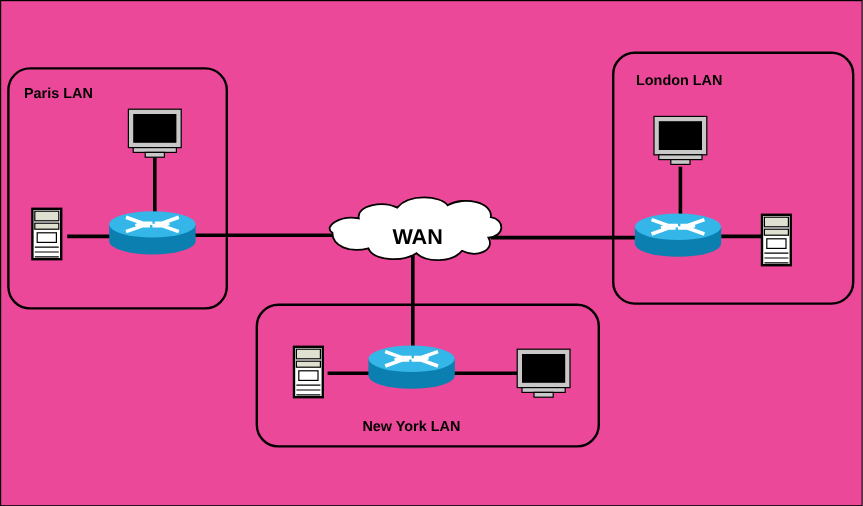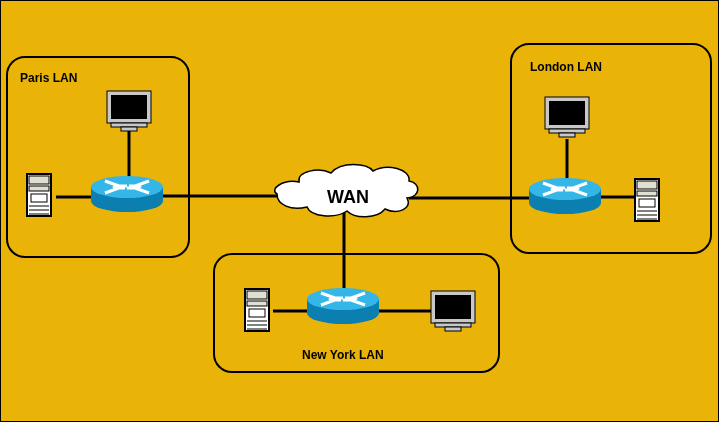--- a/index.html
+++ b/index.html
@@ -1,16 +1,16 @@
 <!DOCTYPE html>
 <html><head>
 <meta charset="utf-8">
 <style>
   html,body{margin:0;padding:0;background:#fff;}
-  #stage{position:relative;width:719px;height:422px;background:#eab308;box-sizing:border-box;border:1px solid #000;overflow:hidden;font-family:"Liberation Sans",sans-serif;}
+  #stage{position:relative;width:719px;height:422px;background:#ec4899;box-sizing:border-box;border:1px solid #000;overflow:hidden;font-family:"Liberation Sans",sans-serif;}
   svg{position:absolute;left:0;top:0;}
   .lbl{position:absolute;font-weight:bold;font-size:12px;color:#000;white-space:nowrap;}
 </style>
 </head>
 <body>
 
 <div id="stage">
   <svg width="719" height="422" viewBox="0 0 719 422">
     <defs>
       <g id="router">

